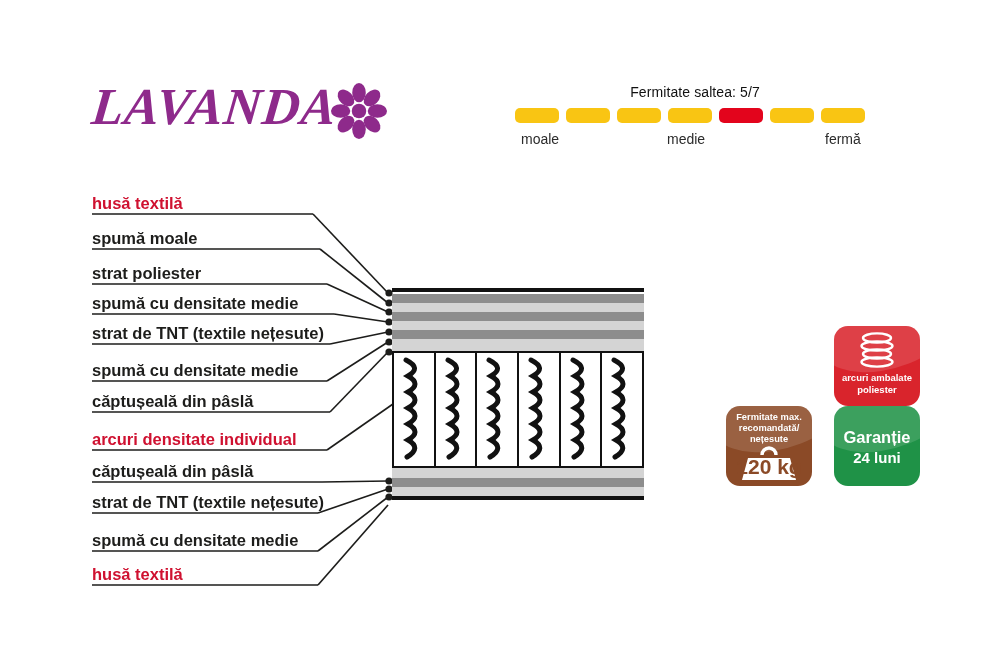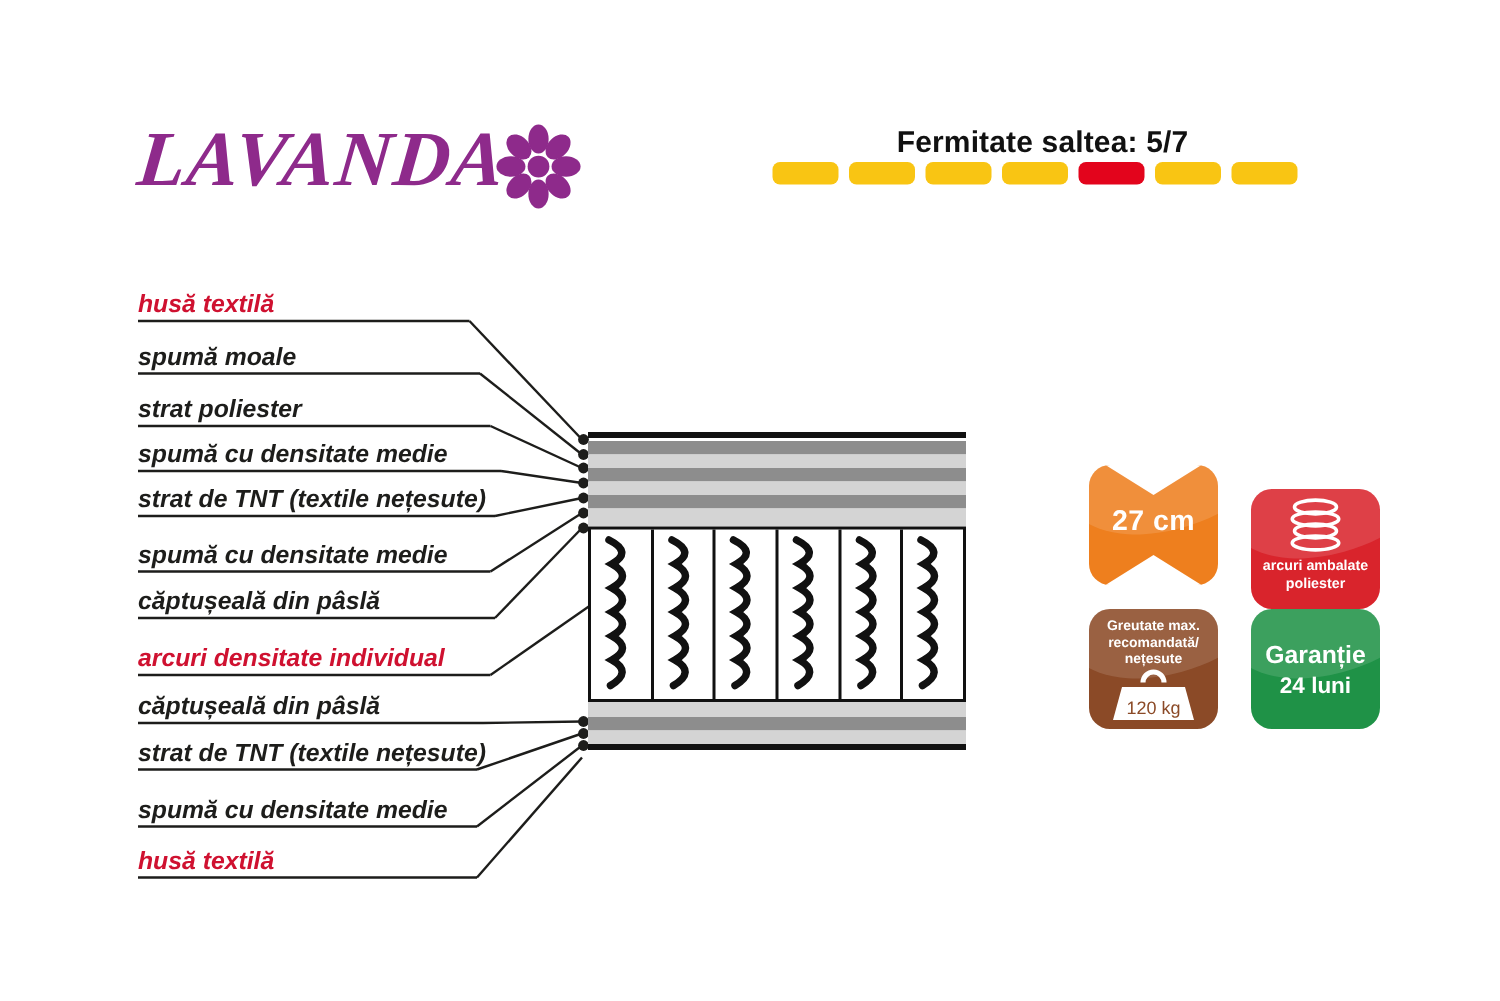--- a/index.html
+++ b/index.html
@@ -24,37 +24,37 @@
     color:#8e2a8b;
     line-height:58px;
     position:absolute;left:0;top:0;
     transform:skewX(-6deg);
   }
   #brand-flower{position:absolute;left:238px;top:4px;width:58px;height:58px;}
 
   
   #firmness{position:absolute;left:505px;top:84px;width:380px;height:70px;}
   #firmness-title{
-    font-size:20px;font-weight:700;color:#111;
+    font-size:14px;font-weight:400;color:#111;
     text-align:center;width:380px;letter-spacing:.1px;
   }
   #firmness-scale{position:absolute;left:10px;top:24px;display:flex;gap:7px;}
   .seg{width:44px;height:15px;border-radius:5px;background:#f9c513;}
   .seg.active{background:#e3041c;}
   #firmness-labels{position:absolute;left:10px;top:47px;width:360px;height:20px;}
   .f-lab{position:absolute;font-size:14px;color:#2b2b2b;}
   #f-lab-soft{left:6px;}
   #f-lab-med{left:152px;}
   #f-lab-firm{left:310px;}
 
   
   #labels{position:absolute;left:0;top:180px;width:340px;height:420px;}
   .lbl{position:absolute;left:92px;width:240px;height:30px;}
   .lbl-text{
-    font-size:16.5px;font-style:italic;font-weight:600;
+    font-size:16.5px;font-weight:600;
     font-family:"Liberation Sans",sans-serif;
     color:#1d1d1b;white-space:nowrap;line-height:20px;
   }
   .lbl.red .lbl-text{color:#cf1130;}
 
   
   #leader-svg{position:absolute;left:0;top:0;width:1000px;height:667px;pointer-events:none;}
 
   
   #mattress{position:absolute;left:392px;top:288px;width:252px;height:208px;}
@@ -99,21 +99,21 @@
     font-weight:600;margin-top:2px;padding:0 4px;
   }
 
   #weight-cap{
     position:relative;z-index:3;font-size:9.3px;line-height:11px;
     font-weight:600;padding-top:6px;
   }
   #weight-icon{position:relative;z-index:2;margin:1px auto 0;display:block;}
   #weight-val{
     position:absolute;z-index:4;left:0;right:0;bottom:7px;
-    font-size:12px;font-weight:400;
+    font-size:21px;font-weight:700;
   }
   #warranty-line1{font-size:16.5px;font-weight:700;display:block;margin-top:22px;}
   #warranty-line2{font-size:15px;font-weight:700;display:block;margin-top:2px;}
 </style>
 </head>
 <body>
 
 <div class="page">
 
   <div id="brand">
@@ -136,20 +136,25 @@
   <div id="firmness">
     <div id="firmness-title">Fermitate saltea: 5/7</div>
     <div id="firmness-scale">
       <div class="seg"></div>
       <div class="seg"></div>
       <div class="seg"></div>
       <div class="seg"></div>
       <div class="seg active"></div>
       <div class="seg"></div>
       <div class="seg"></div>
+    </div>
+    <div id="firmness-labels">
+      <span class="f-lab" id="f-lab-soft">moale</span>
+      <span class="f-lab" id="f-lab-med">medie</span>
+      <span class="f-lab" id="f-lab-firm">fermă</span>
     </div>
   </div>
 
   <svg id="leader-svg">
     <g stroke="#1d1d1b" stroke-width="1.6" fill="none">
 
       <line x1="92" y1="214" x2="313" y2="214"></line>
       <line x1="92" y1="249" x2="320" y2="249"></line>
       <line x1="92" y1="284" x2="327" y2="284"></line>
       <line x1="92" y1="314" x2="334" y2="314"></line>
@@ -262,51 +267,41 @@
     </div>
 
     <div class="band light" style="top:180px;height:10px"></div>
     <div class="band dark" style="top:190px;height:9px"></div>
     <div class="band light" style="top:199px;height:9px"></div>
     <div class="band black" style="top:208px;height:4px"></div>
   </div>
 
   <div id="badges">
 
-    <div class="badge" id="badge-height">
-      <div class="swoosh"></div>
-      <svg class="chev" id="chev-top" width="64" height="20" viewBox="0 0 64 20">
-        <polygon points="0,0 64,0 32,20" fill="#ffffff"></polygon>
-      </svg>
-      <span class="b-txt" id="height-val">27 cm</span>
-      <svg class="chev" id="chev-bot" width="64" height="20" viewBox="0 0 64 20">
-        <polygon points="0,20 64,20 32,0" fill="#ffffff"></polygon>
-      </svg>
-    </div>
 
     <div class="badge" id="badge-springs">
       <div class="swoosh"></div>
       <svg id="springs-icon" width="46" height="38" viewBox="0 0 46 38">
         <g fill="none" stroke="#ffffff" stroke-width="2.4">
           <ellipse cx="23" cy="6" rx="14" ry="4.6"></ellipse>
           <ellipse cx="23" cy="14" rx="15.5" ry="4.6"></ellipse>
           <ellipse cx="23" cy="22" rx="14" ry="4.6"></ellipse>
           <ellipse cx="23" cy="30" rx="15.5" ry="4.6"></ellipse>
         </g>
       </svg>
       <div id="springs-cap">
         <span>arcuri ambalate</span><br>
         <span>poliester</span>
       </div>
     </div>
 
     <div class="badge" id="badge-weight">
       <div class="swoosh"></div>
       <div id="weight-cap">
-        <span>Greutate max.</span><br>
+        <span>Fermitate max.</span><br>
         <span>recomandată/</span><br>
         <span>nețesute</span>
       </div>
       <svg id="weight-icon" width="74" height="34" viewBox="0 0 74 34">
         <path d="M30 9 a7 7 0 1 1 14 0" fill="none" stroke="#ffffff" stroke-width="3.4"></path>
         <path d="M16 12 H58 L64 34 H10 Z" fill="#ffffff"></path>
       </svg>
       <div id="weight-val" style="color:#8b4a27;">120 kg</div>
     </div>
 

